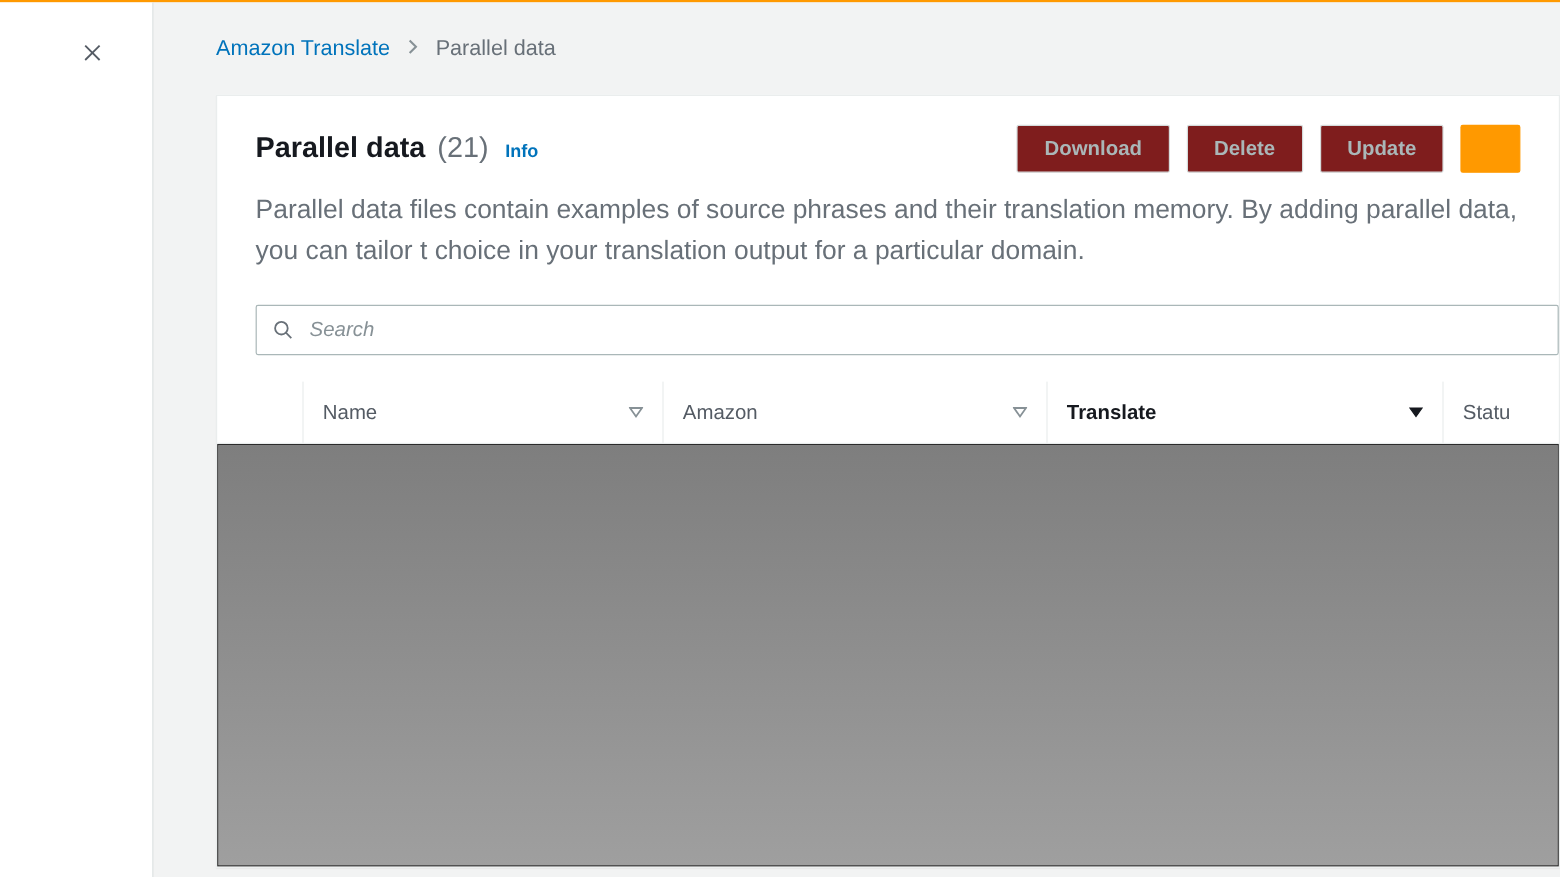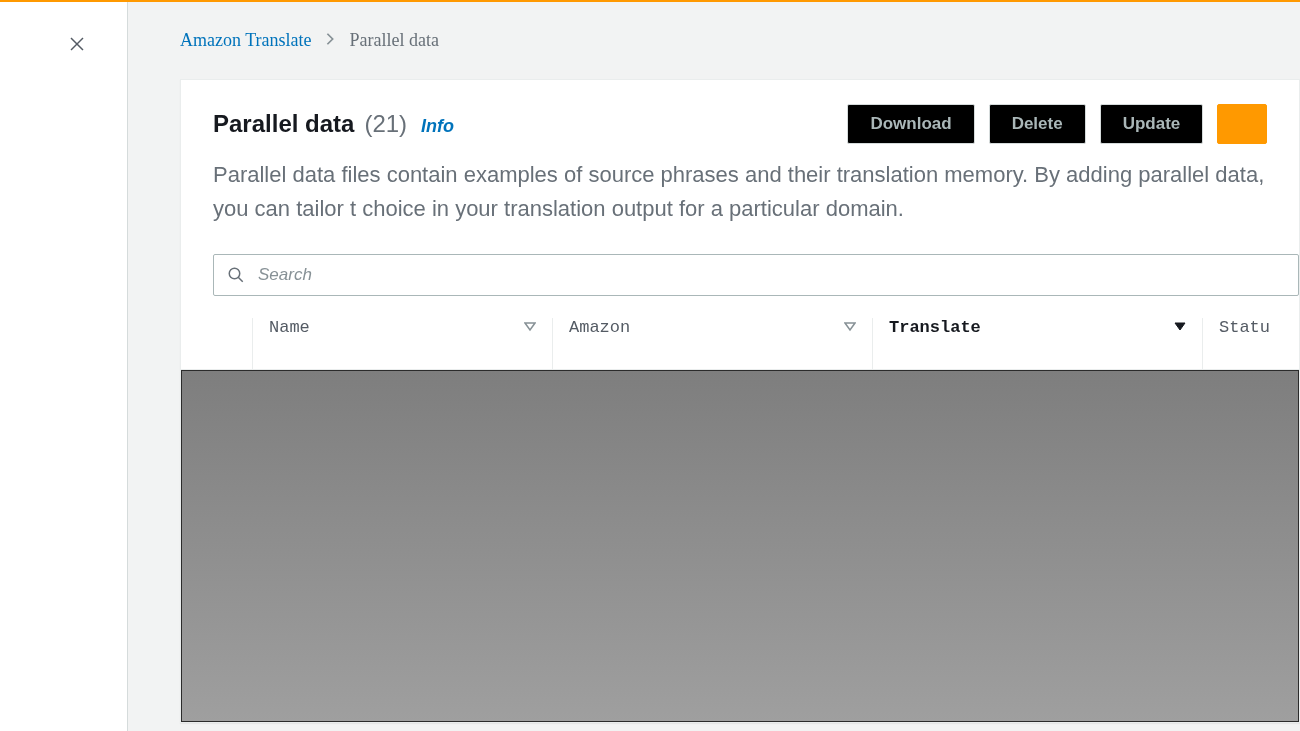--- a/index.html
+++ b/index.html
@@ -44,21 +44,20 @@
       top: 2px; left: 128px; right: 0; bottom: 0;
       background: #f2f3f3;
       padding: 28px 0 0 52px;
     }
     .breadcrumb {
       display: flex;
       align-items: center;
       gap: 14px;
       font-size: 18px;
       margin-bottom: 28px;
-      font-family: Liberation Serif, serif;
     }
     .breadcrumb a {
       color: #0073bb;
       text-decoration: none;
     }
     .breadcrumb-sep svg { width: 10px; height: 14px; stroke: #879196; stroke-width: 2; fill: none; }
     .breadcrumb-current { color: #687078; }
     .panel {
       background: #ffffff;
       border: 1px solid #eaeded;
@@ -86,37 +85,36 @@
       font-size: 24px;
       font-weight: 700;
       color: #16191f;
     }
     .title-count {
       font-size: 24px;
       font-weight: 400;
       color: #687078;
     }
     .info-link {
-      font-size: 18px;
+      font-size: 15px;
       font-weight: 700;
       color: #0073bb;
       text-decoration: none;
       margin-left: 4px;
-      font-style: italic;
     }
     .actions {
       display: flex;
       gap: 14px;
       align-items: center;
     }
     .btn {
       height: 40px;
       padding: 0 22px;
       border: 1px solid #545b64;
-      background: #000000;
+      background: #7f1d1d;
       color: #545b64;
       font-size: 17px;
       font-weight: 700;
       border-radius: 2px;
       cursor: pointer;
       white-space: nowrap;
       display: inline-flex;
       align-items: center;
     }
     .btn.disabled {
@@ -172,30 +170,29 @@
       margin-top: 18px;
     }
     .thead {
       display: flex;
       align-items: center;
       border-bottom: 1px solid #eaeded;
       height: 52px;
     }
     .th {
       display: flex;
-      align-items: flex-start;
+      align-items: center;
       justify-content: space-between;
       gap: 10px;
       font-size: 17px;
       color: #545b64;
       padding: 0 16px;
       border-right: 1px solid #eaeded;
       height: 100%;
       cursor: pointer;
-      font-family: Liberation Mono, monospace;
     }
     .th:last-child { border-right: none; }
     .th .label {}
     .th.sorted .label { font-weight: 700; color:#16191f; }
     .sort-ic svg { width: 12px; height: 12px; }
     .sort-ic.inactive svg polygon { fill:none; stroke:#879196; stroke-width:1.5; }
     .sort-ic.active svg polygon { fill:#16191f; stroke:#16191f; }
     .th-check { width: 72px; flex: 0 0 72px; border-right:1px solid #eaeded; }
     .th-name { width: 300px; flex: 0 0 300px; }
     .th-created { width: 320px; flex: 0 0 320px; }

